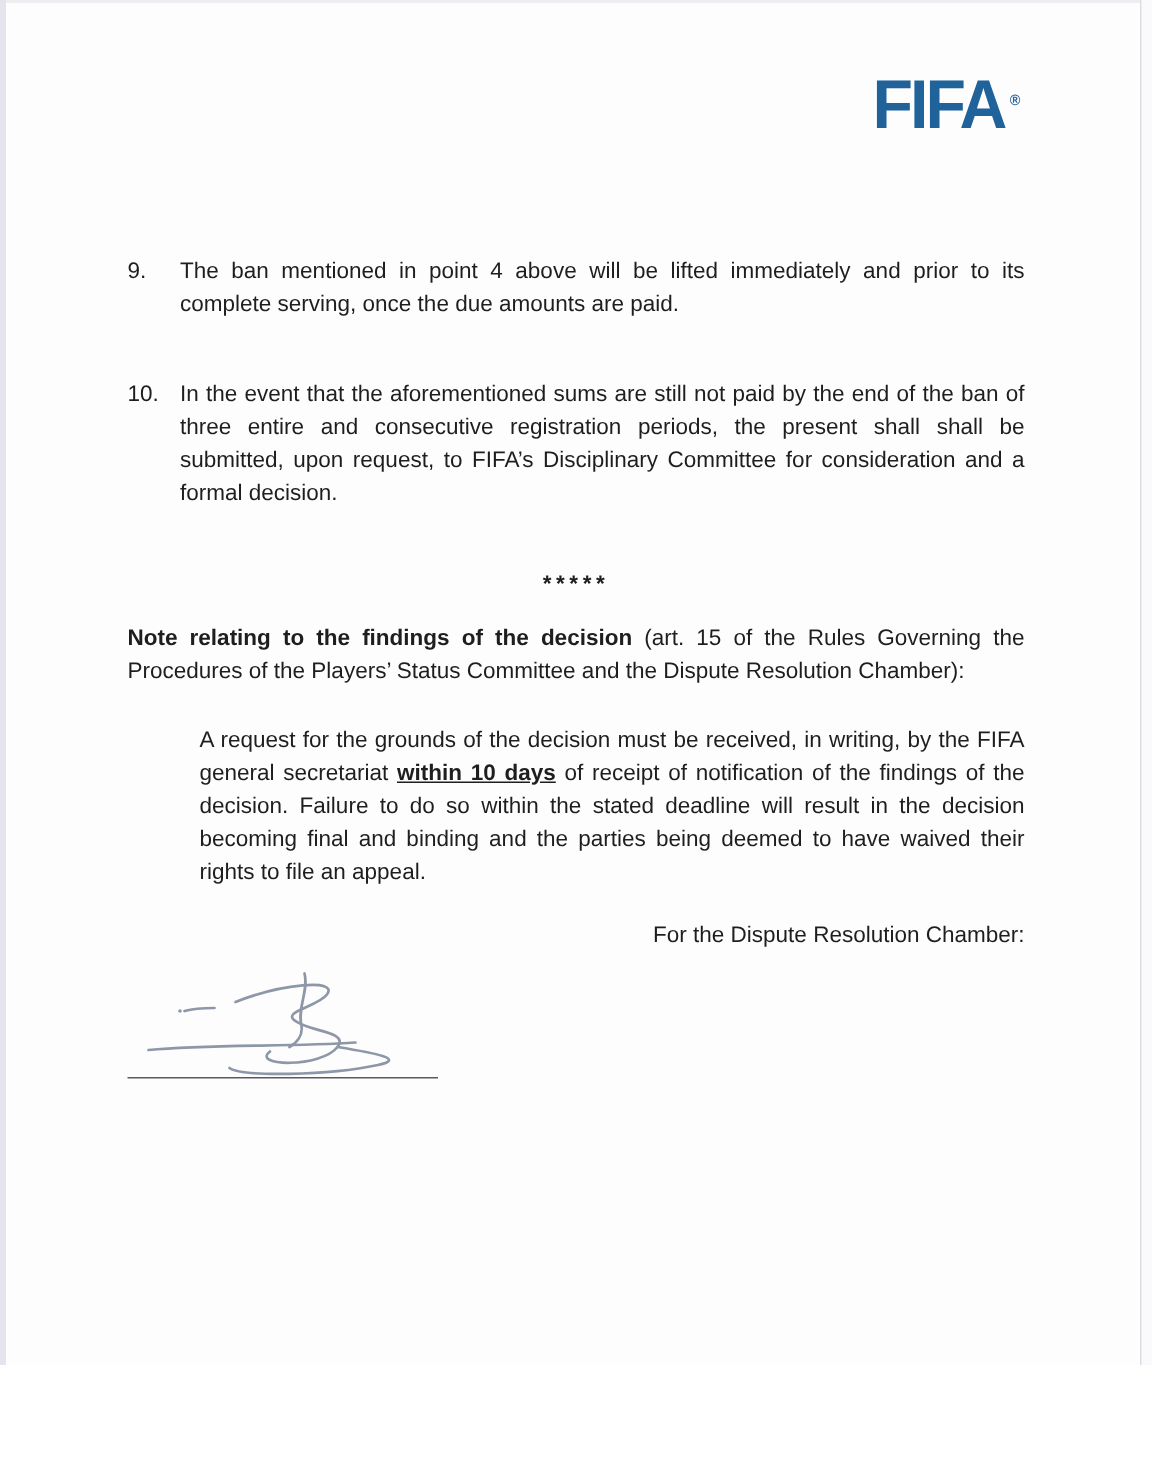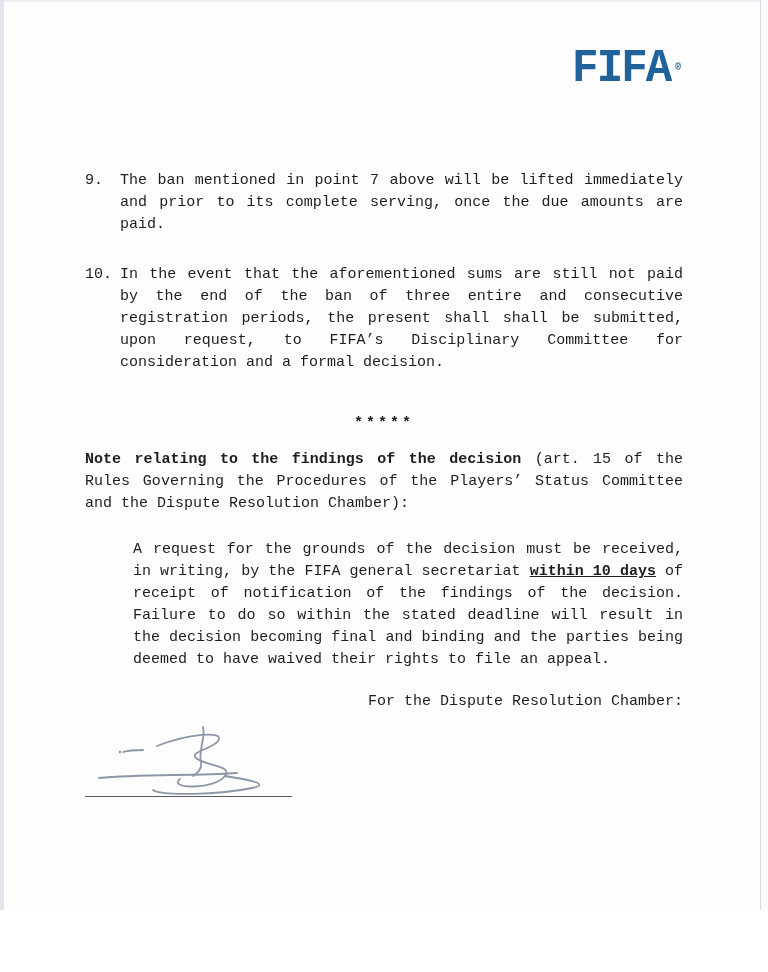--- a/index.html
+++ b/index.html
@@ -7,21 +7,20 @@
     width: 768px; height: 972px;
     background: #ffffff;
     font-family: "Liberation Sans", sans-serif;
     color: #1e1e1e;
     overflow: hidden;
   }
   .page {
     position: relative;
     width: 768px; height: 910px;
     background: #fdfdfd;
-    font-family: Liberation Mono, monospace;
   }
   .edge-left {
     position: absolute; left: 0; top: 0;
     width: 4px; height: 100%;
     background: #e4e4ec;
   }
   .edge-right {
     position: absolute; right: 0; top: 0;
     width: 7px; height: 100%;
     background: #fafafc;
@@ -64,21 +63,21 @@
     align-items: flex-start;
   }
   .list-item .num {
     flex: 0 0 35px;
   }
   .list-item .itext {
     flex: 1;
     text-align: justify;
   }
   .item-9 { margin-top: 76px; }
-  .item-10 { margin-top: 28px; }
+  .item-10 { margin-top: 38px; }
   .stars {
     margin-top: 40px;
     text-align: center;
     letter-spacing: 3px;
     font-weight: bold;
     height: 20px;
     line-height: 20px;
   }
   .note-para {
     text-align: justify;
@@ -127,21 +126,21 @@
     <div class="fifa-logo" style="color: rgb(32, 99, 155);">
       <span>FIFA</span>
       <span class="fifa-reg">®</span>
     </div>
   </header>
 
   <main class="content">
 
     <div class="list-item item-9">
       <span class="num">9.</span>
-      <span class="itext">The ban mentioned in point 7 above will be lifted immediately and prior to its complete serving, once the due amounts are paid.</span>
+      <span class="itext">The ban mentioned in point 4 above will be lifted immediately and prior to its complete serving, once the due amounts are paid.</span>
     </div>
 
     <div class="list-item item-10">
       <span class="num">10.</span>
       <span class="itext">In the event that the aforementioned sums are still not paid by the end of the ban of three entire and consecutive registration periods, the present shall shall be submitted, upon request, to FIFA’s Disciplinary Committee for consideration and a formal decision.</span>
     </div>
 
     <div class="stars">*****</div>
 
     <p class="note-para"><span class="note-bold">Note relating to the findings of the decision</span><span> (art. 15 of the Rules Governing the Procedures of the Players’ Status Committee and the Dispute Resolution Chamber):</span></p>

